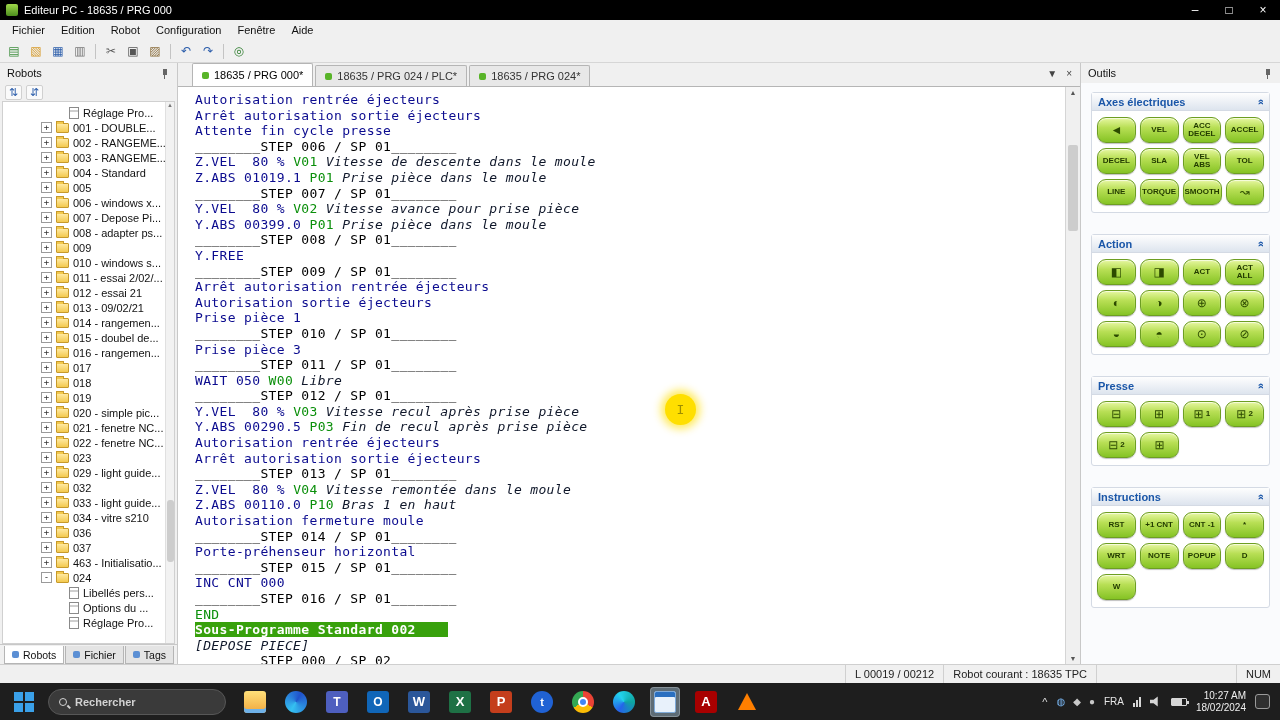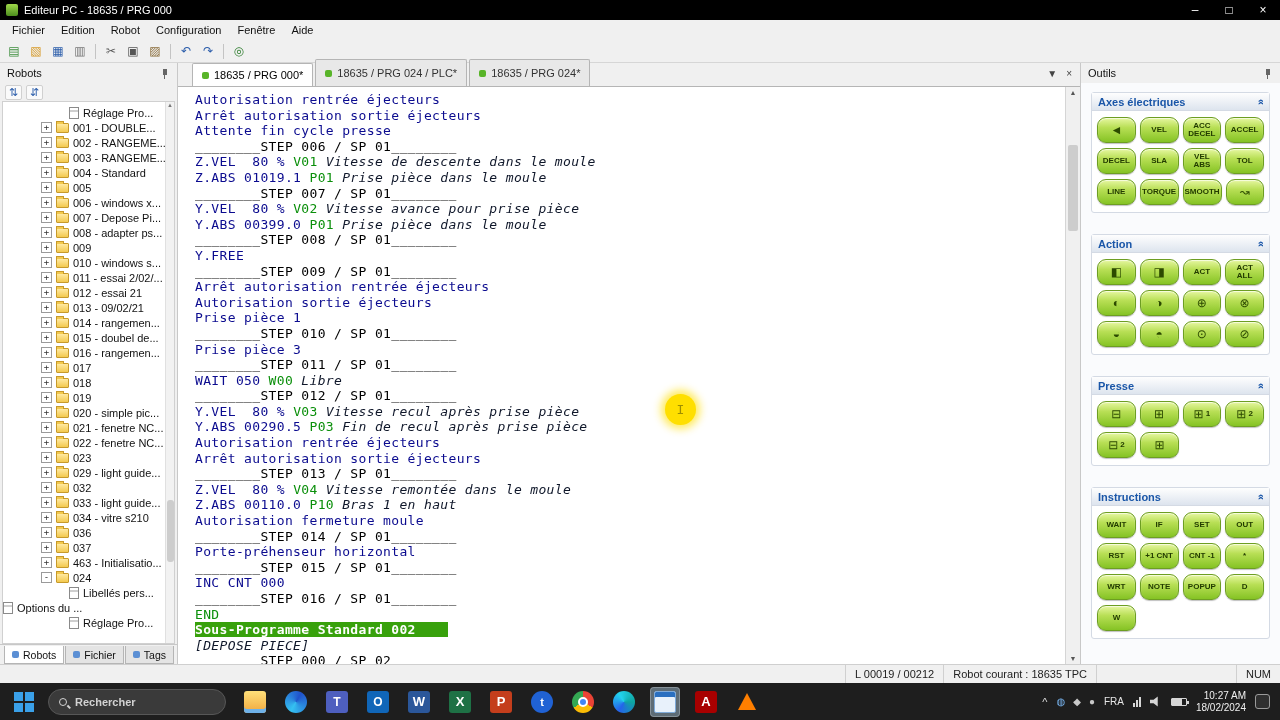--- a/index.html
+++ b/index.html
@@ -41,21 +41,21 @@
   .lp-scroll { width:9px; background:#f2f2f2; border-left:1px solid #e0e0e0; display:flex; flex-direction:column; align-items:center; font-size:6px; color:#777; }
   .lp-thumb { width:7px; height:62px; background:#cdcdcd; border-radius:3px; margin-top:392px; }
   .panel-tabs { height:20px; display:flex; gap:1px; padding:1px 4px 0; background:#f0f0f0; border-top:1px solid #c8c8c8; }
   .ptab { padding:2px 7px; font-size:10.5px; border:1px solid #b5b5b5; border-top:none; background:#e4e4e4; display:flex; gap:4px; align-items:center; }
   .ptab.active { background:#fff; }
   .ptab-dot { width:7px; height:7px; border-radius:2px; background:#5b8fd4; }
 
   
   .editor { flex:1; display:flex; flex-direction:column; min-width:0; }
   .tabbar { height:24px; background:#f0f0f0; border-bottom:1px solid #b5b5b5; display:flex; align-items:flex-end; padding-left:14px; position:relative; }
-  .etab { height:27px; padding:0 9px; display:flex; align-items:center; gap:5px; background:#e8e8e8; border:1px solid #b5b5b5; border-bottom:none; border-radius:2px 2px 0 0; margin-right:2px; color:#333; white-space:nowrap; }
+  .etab { height:21px; padding:0 9px; display:flex; align-items:center; gap:5px; background:#e8e8e8; border:1px solid #b5b5b5; border-bottom:none; border-radius:2px 2px 0 0; margin-right:2px; color:#333; white-space:nowrap; }
   .etab.active { background:#fff; height:23px; color:#000; }
   .tab-dot { width:7px; height:7px; background:#58b428; border-radius:2px; }
   .tab-ctrls { position:absolute; right:8px; top:5px; display:flex; gap:9px; font-size:10px; color:#444; }
   .code-wrap { height:577px; display:flex; background:#fff; min-width:0; }
   .code { flex:1; padding:5px 0 0 17px; font-family:"DejaVu Sans Mono","Liberation Mono",monospace; font-size:13px; line-height:15.6px; letter-spacing:0.35px; white-space:pre; overflow:hidden; }
   .code-line { height:15.6px; }
   .seg-code { color:#0b0b8f; }
   .seg-step { color:#000; font-weight:normal; }
   .seg-var { color:#0a8f0a; }
   .seg-comment { color:#0f172a; font-style:italic; }
@@ -331,21 +331,21 @@
             </div>
             <div class="tree-row" style="padding-left: 38px;">
               <span class="exp">-</span>
               <span class="folder-ic"></span>
               <span class="tree-label">024</span>
             </div>
             <div class="tree-row" style="padding-left: 66px;">
               <span class="page-ic"></span>
               <span class="tree-label">Libellés pers...</span>
             </div>
-            <div class="tree-row" style=" align-items: center;">
+            <div class="tree-row" style="padding-left: 66px; align-items: center;">
               <span class="page-ic"></span>
               <span class="tree-label">Options du ...</span>
             </div>
             <div class="tree-row" style="padding-left: 66px;">
               <span class="page-ic"></span>
               <span class="tree-label">Réglage Pro...</span>
             </div>
           </div>
         <div class="lp-scroll">
           <span>▲</span>
@@ -535,34 +535,20 @@
                 </div>
               </div>
             </div>
           </div>
           <div class="section">
             <div class="sec-header">
               <span>Instructions</span>
               <span class="sec-chevrons">»</span>
             </div>
             <div class="sec-body">
-              <div class="btn-row">
-                <div class="tool-btn">
-                  <span>WAIT</span>
-                </div>
-                <div class="tool-btn">
-                  <span>IF</span>
-                </div>
-                <div class="tool-btn">
-                  <span>SET</span>
-                </div>
-                <div class="tool-btn">
-                  <span>OUT</span>
-                </div>
-              </div>
               <div class="btn-row">
                 <div class="tool-btn">
                   <span>RST</span>
                 </div>
                 <div class="tool-btn">
                   <span>+1 CNT</span>
                 </div>
                 <div class="tool-btn">
                   <span>CNT -1</span>
                 </div>

